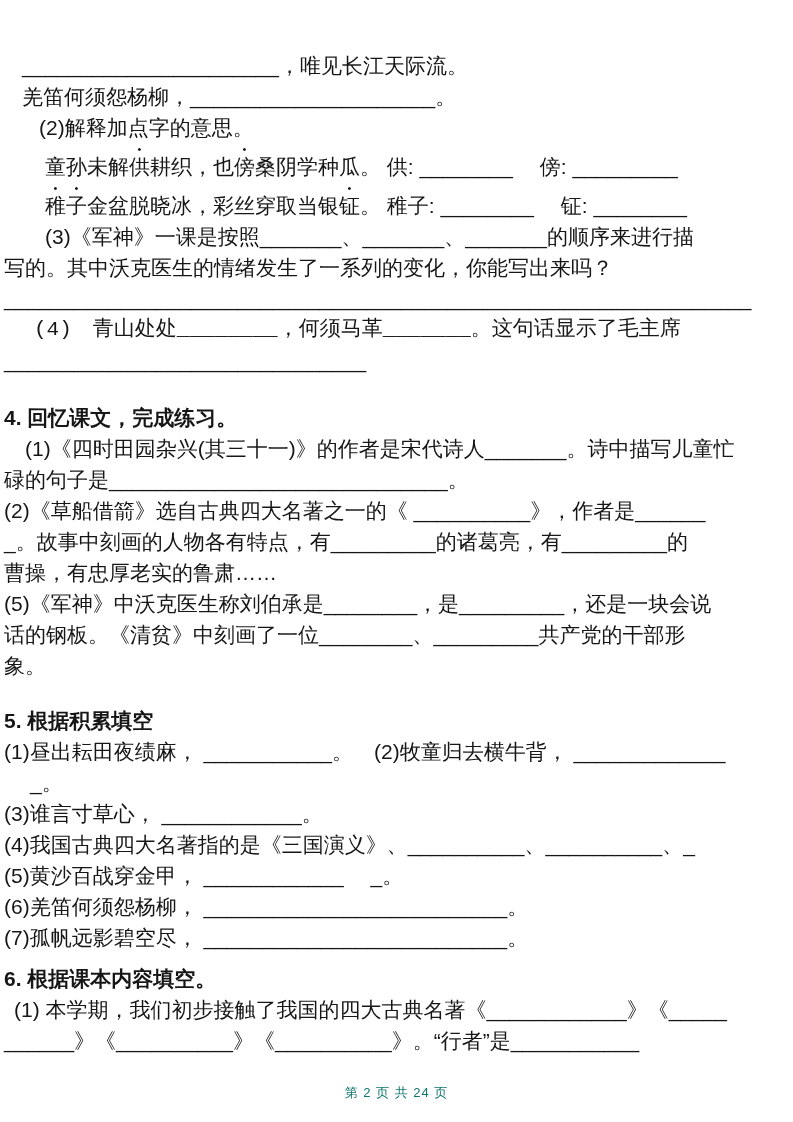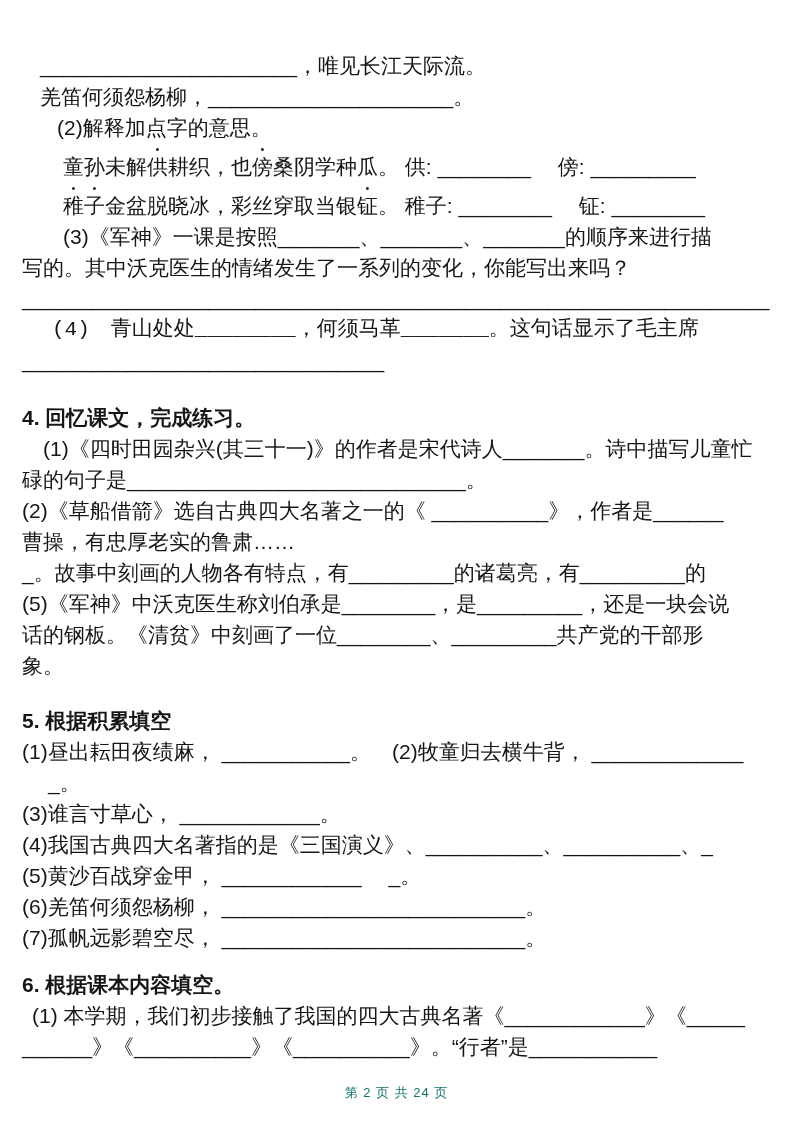--- a/index.html
+++ b/index.html
@@ -5,21 +5,21 @@
   html,body{margin:0;padding:0;}
   body{
     width:793px;height:1122px;
     background:#ffffff;
     font-family:"Liberation Sans","DejaVu Sans",sans-serif;
     color:#161616;
     position:relative;
     overflow:hidden;
   }
   .doc{
-    position:absolute;top:50px;left:22px;right:16px;
+    position:absolute;top:50px;left:4px;right:16px;
   }
   .line{
     font-size:21px;
     line-height:31px;
     white-space:pre;
     font-weight:500;
   }
   .line span{display:inline;}
   .bold{font-weight:700;}
   
@@ -27,21 +27,21 @@
   .i10{padding-left:10px;}
   .i18{padding-left:18px;}
   .i21{padding-left:21px;}
   .i26{padding-left:26px;}
   .i30{padding-left:30px;font-family:Liberation Mono, monospace;}
   .i35{padding-left:35px;}
   .i41{padding-left:41px;}
   
   .gap-lg{margin-top:26px;}
   .gap-md{margin-top:24px;}
-  .gap-sm{margin-top:16px;}
+  .gap-sm{margin-top:10px;}
   
   .dot{
     -webkit-text-emphasis:filled dot;
     -webkit-text-emphasis-position:over right;
     text-emphasis:filled dot;
     text-emphasis-position:over right;
   }
   .blank{letter-spacing:0;}
   .footer{
     position:absolute;
@@ -64,22 +64,22 @@
       <div class="line i41"><span class="dot">稚子</span><span>金盆脱晓冰，彩丝穿取当银</span><span class="dot">钲</span><span>。 稚子: </span><span class="blank">________</span><span>　 钲: </span><span class="blank">________</span></div>
       <div class="line i41"><span>(3)《军神》一课是按照</span><span class="blank">_______</span><span>、</span><span class="blank">_______</span><span>、</span><span class="blank">_______</span><span>的顺序来进行描</span></div>
       <div class="line"><span>写的。其中沃克医生的情绪发生了一系列的变化，你能写出来吗？</span></div>
       <div class="line"><span class="blank">________________________________________________________________</span></div>
       <div class="line i30"><span>(4)　青山处处</span><span class="blank">________</span><span>，何须马革</span><span class="blank">_______</span><span>。这句话显示了毛主席</span></div>
       <div class="line"><span class="blank">_______________________________</span></div>
       <div class="line gap-lg bold"><span>4. 回忆课文，完成练习。</span></div>
       <div class="line i21"><span>(1)《四时田园杂兴(其三十一)》的作者是宋代诗人</span><span class="blank">_______</span><span>。诗中描写儿童忙</span></div>
       <div class="line"><span>碌的句子是</span><span class="blank">_____________________________</span><span>。</span></div>
       <div class="line"><span>(2)《草船借箭》选自古典四大名著之一的《 </span><span class="blank">__________</span><span>》，作者是</span><span class="blank">______</span></div>
+      <div class="line"><span class="blank">_</span><span>。故事中刻画的人物各有特点，有</span><span class="blank">_________</span><span>的诸葛亮，有</span><span class="blank">_________</span><span>的</span></div>
       <div class="line"><span>曹操，有忠厚老实的鲁肃……</span></div>
-      <div class="line"><span class="blank">_</span><span>。故事中刻画的人物各有特点，有</span><span class="blank">_________</span><span>的诸葛亮，有</span><span class="blank">_________</span><span>的</span></div>
       <div class="line"><span>(5)《军神》中沃克医生称刘伯承是</span><span class="blank">________</span><span>，是</span><span class="blank">_________</span><span>，还是一块会说</span></div>
       <div class="line"><span>话的钢板。《清贫》中刻画了一位</span><span class="blank">________</span><span>、</span><span class="blank">_________</span><span>共产党的干部形</span></div>
       <div class="line"><span>象。</span></div>
       <div class="line gap-md bold"><span>5. 根据积累填空</span></div>
       <div class="line"><span>(1)昼出耘田夜绩麻， </span><span class="blank">___________</span><span>。　(2)牧童归去横牛背， </span><span class="blank">_____________</span></div>
       <div class="line i26"><span class="blank">_</span><span>。</span></div>
       <div class="line"><span>(3)谁言寸草心， </span><span class="blank">____________</span><span>。</span></div>
       <div class="line"><span>(4)我国古典四大名著指的是《三国演义》、</span><span class="blank">__________</span><span>、</span><span class="blank">__________</span><span>、</span><span class="blank">_</span></div>
       <div class="line"><span>(5)黄沙百战穿金甲， </span><span class="blank">____________</span><span>　 </span><span class="blank">_</span><span>。</span></div>
       <div class="line"><span>(6)羌笛何须怨杨柳， </span><span class="blank">__________________________</span><span>。</span></div>

